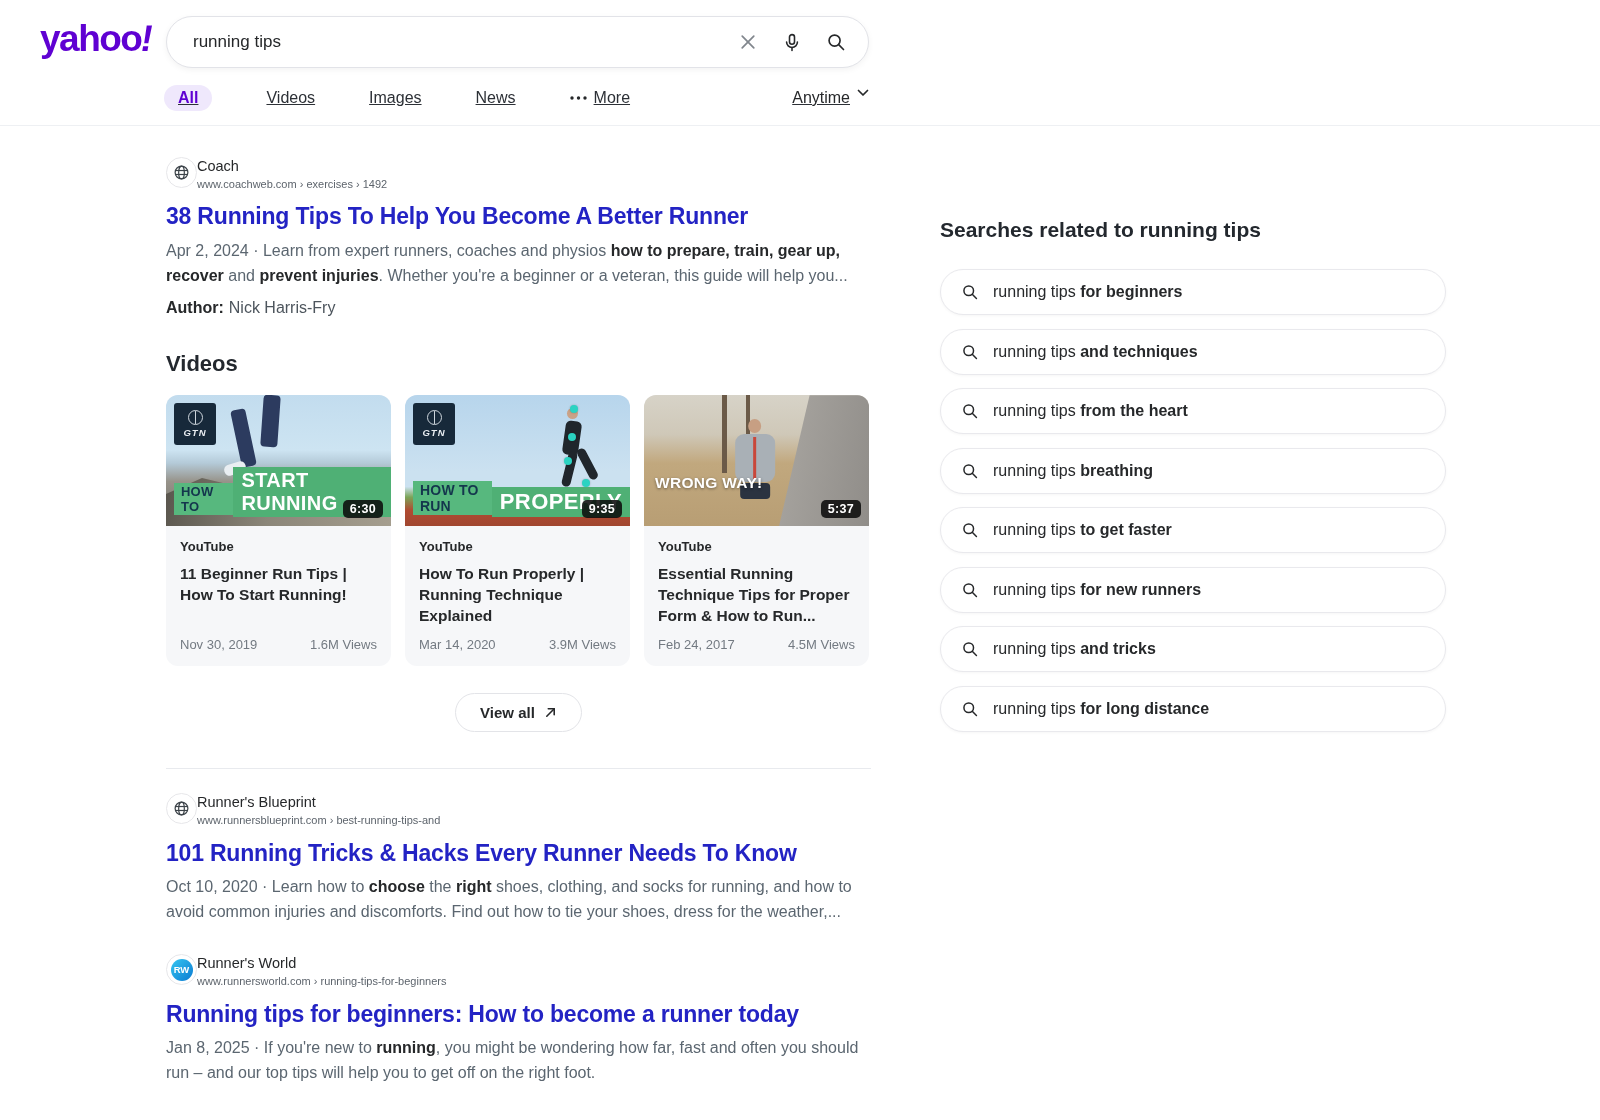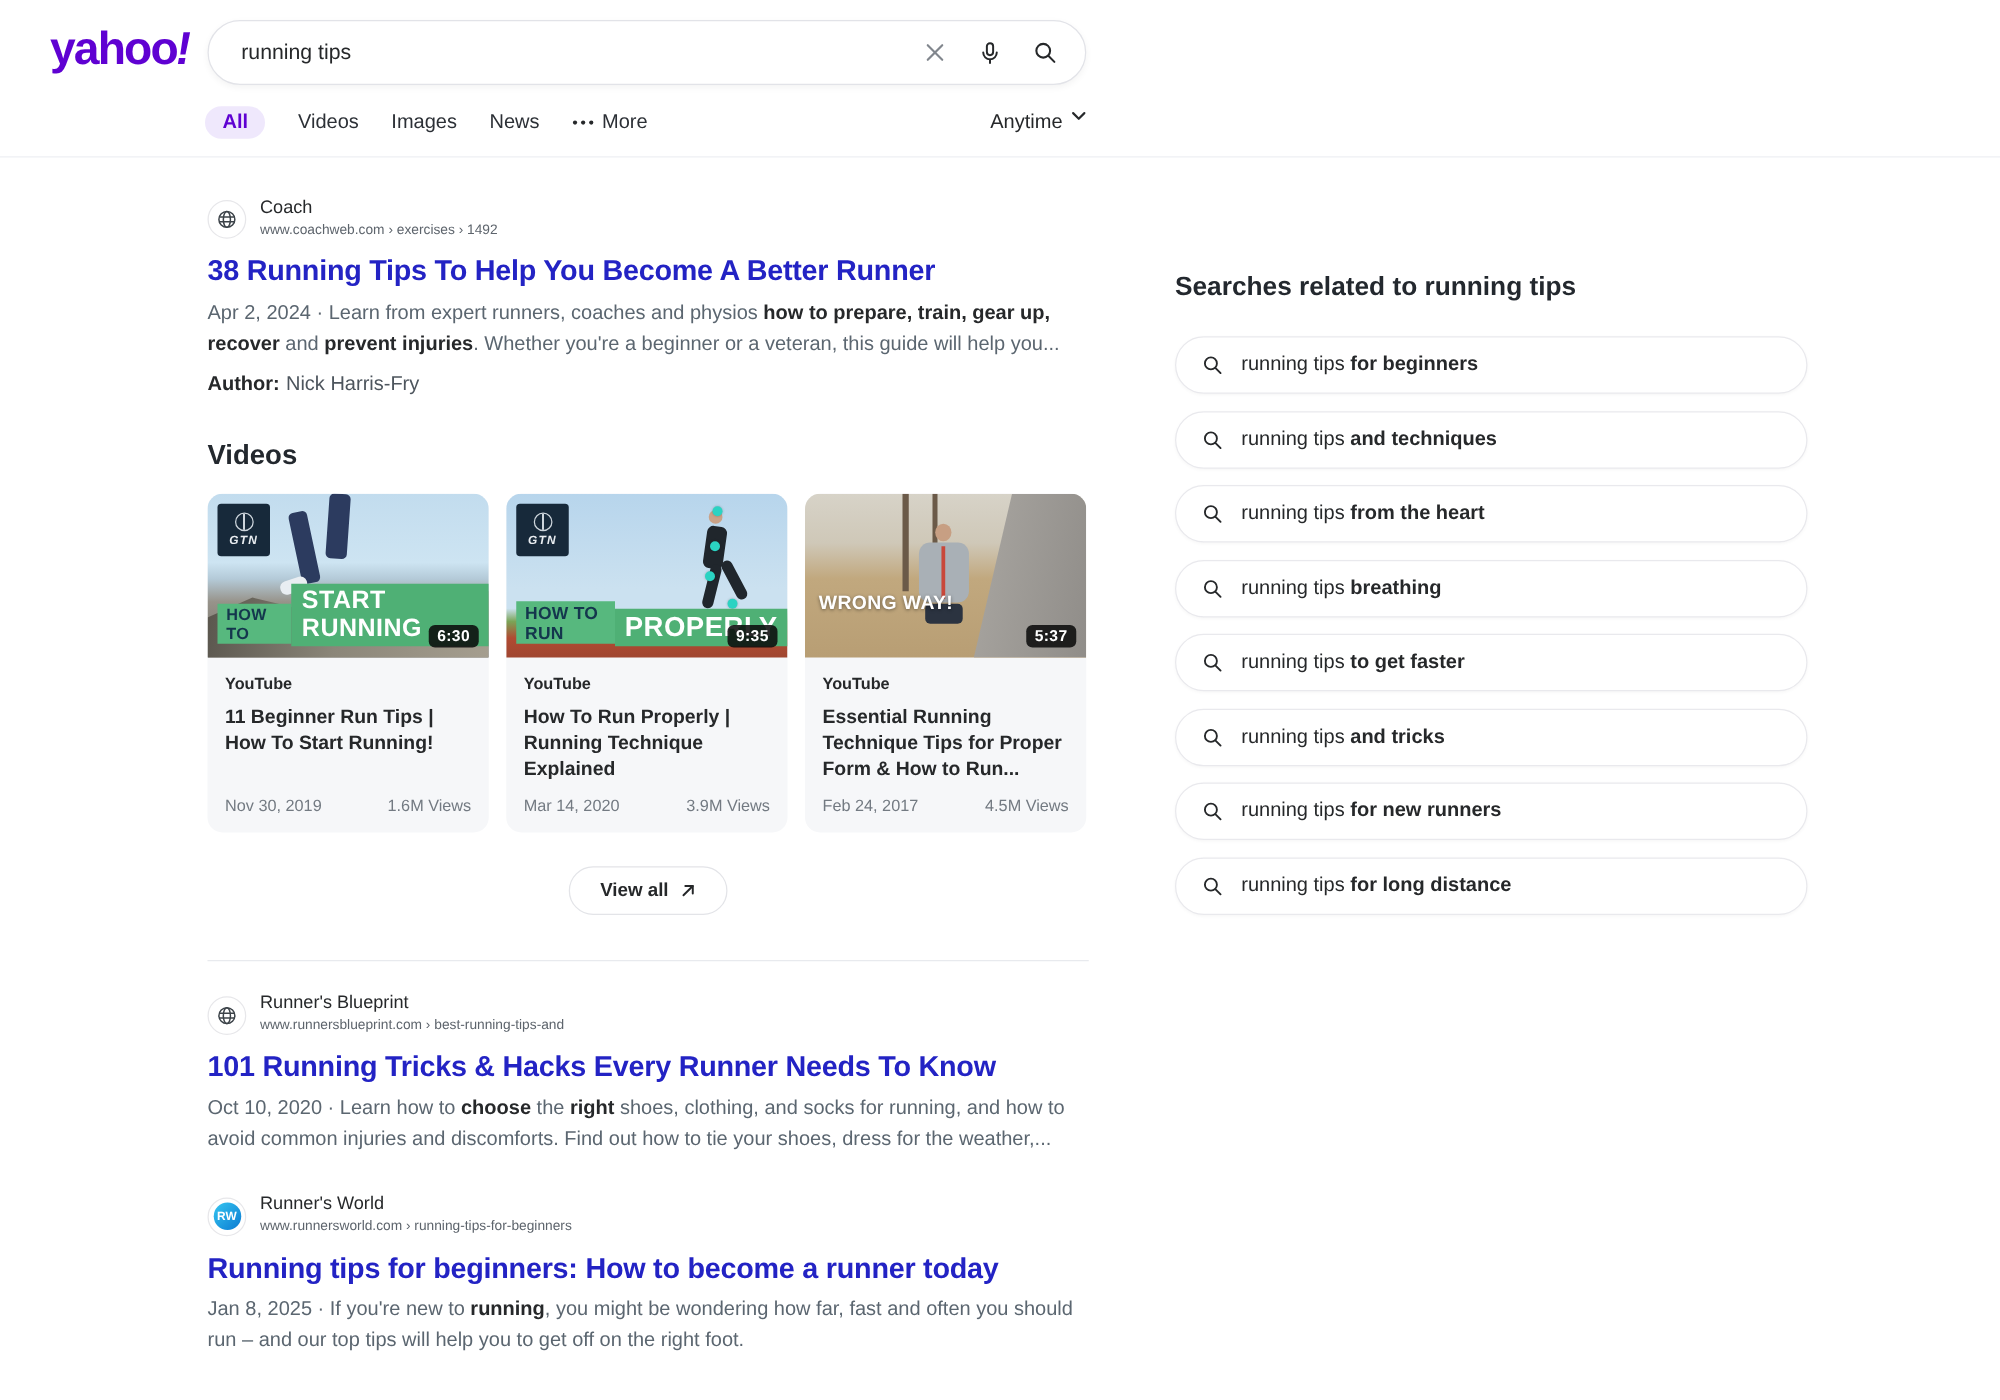--- a/index.html
+++ b/index.html
@@ -26,37 +26,37 @@
   }
   .search-input {
     flex:1; border:none; outline:none; background:transparent;
     font-family:inherit; font-size:17px; color:#26282a;
   }
   .sb-icons { display:flex; align-items:center; gap:20px; }
   .sb-icon { display:flex; align-items:center; justify-content:center; width:24px; height:24px; cursor:pointer; }
 
   .tabs {
     position:absolute; left:166px; top:85px; width:703px;
-    display:flex; align-items:center; gap:26px; font-size:16px; color:#2c3036;
+    display:flex; align-items:center; gap:54px; font-size:16px; color:#2c3036;text-decoration:underline;
   }
   .tab { cursor:pointer; display:flex; align-items:center; gap:7px; }
   .tab.active {
     color:#5f01d2; font-weight:700; background:#efe8fc;
     padding:4px 14px; border-radius:15px; margin-left:-2px;
   }
   .anytime { margin-left:auto; display:flex; align-items:flex-start; gap:7px; cursor:pointer; color:#26282a; }
 
   
   .content { display:flex; align-items:flex-start; }
   .main { margin-left:166px; width:705px; padding-top:31px; }
   .sidebar { margin-left:69px; width:506px; padding-top:92px; }
 
   
   .result { margin-bottom:8px; }
-  .result-head { display:flex; align-items:flex-end; gap:11px; }
+  .result-head { display:flex; align-items:flex-start; }
   .favicon {
     width:31px; height:31px; border-radius:50%; border:1px solid #e7e7ea; background:#fff;
     display:flex; align-items:center; justify-content:center; flex:none;
   }
   .favicon-rw {
     width:22px; height:22px; border-radius:50%;
     background:linear-gradient(135deg,#35c6f0 0%,#0b7ad2 100%);
     color:#fff; font-size:9.5px; font-weight:800; display:flex; align-items:center; justify-content:center;
   }
   .site-lines { line-height:1.35; }
@@ -409,30 +409,30 @@
         </span>
       <span><span>running tips</span><span class="pill-suffix">to get faster</span></span>
     </div>
     <div class="pill">
       <span class="mag">
           <svg width="18" height="18" viewBox="0 0 24 24">
             <circle cx="10.3" cy="10.3" r="6.4" fill="none" stroke="#26282a" stroke-width="2"></circle>
             <line x1="15" y1="15" x2="20.6" y2="20.6" stroke="#26282a" stroke-width="2" stroke-linecap="round"></line>
           </svg>
         </span>
+      <span><span>running tips</span><span class="pill-suffix">for new runners</span></span>
+    </div>
+    <div class="pill">
+      <span class="mag">
+          <svg width="18" height="18" viewBox="0 0 24 24">
+            <circle cx="10.3" cy="10.3" r="6.4" fill="none" stroke="#26282a" stroke-width="2"></circle>
+            <line x1="15" y1="15" x2="20.6" y2="20.6" stroke="#26282a" stroke-width="2" stroke-linecap="round"></line>
+          </svg>
+        </span>
       <span><span>running tips</span><span class="pill-suffix">and tricks</span></span>
-    </div>
-    <div class="pill">
-      <span class="mag">
-          <svg width="18" height="18" viewBox="0 0 24 24">
-            <circle cx="10.3" cy="10.3" r="6.4" fill="none" stroke="#26282a" stroke-width="2"></circle>
-            <line x1="15" y1="15" x2="20.6" y2="20.6" stroke="#26282a" stroke-width="2" stroke-linecap="round"></line>
-          </svg>
-        </span>
-      <span><span>running tips</span><span class="pill-suffix">for new runners</span></span>
     </div>
     <div class="pill">
       <span class="mag">
           <svg width="18" height="18" viewBox="0 0 24 24">
             <circle cx="10.3" cy="10.3" r="6.4" fill="none" stroke="#26282a" stroke-width="2"></circle>
             <line x1="15" y1="15" x2="20.6" y2="20.6" stroke="#26282a" stroke-width="2" stroke-linecap="round"></line>
           </svg>
         </span>
       <span><span>running tips</span><span class="pill-suffix">for long distance</span></span>
     </div>

